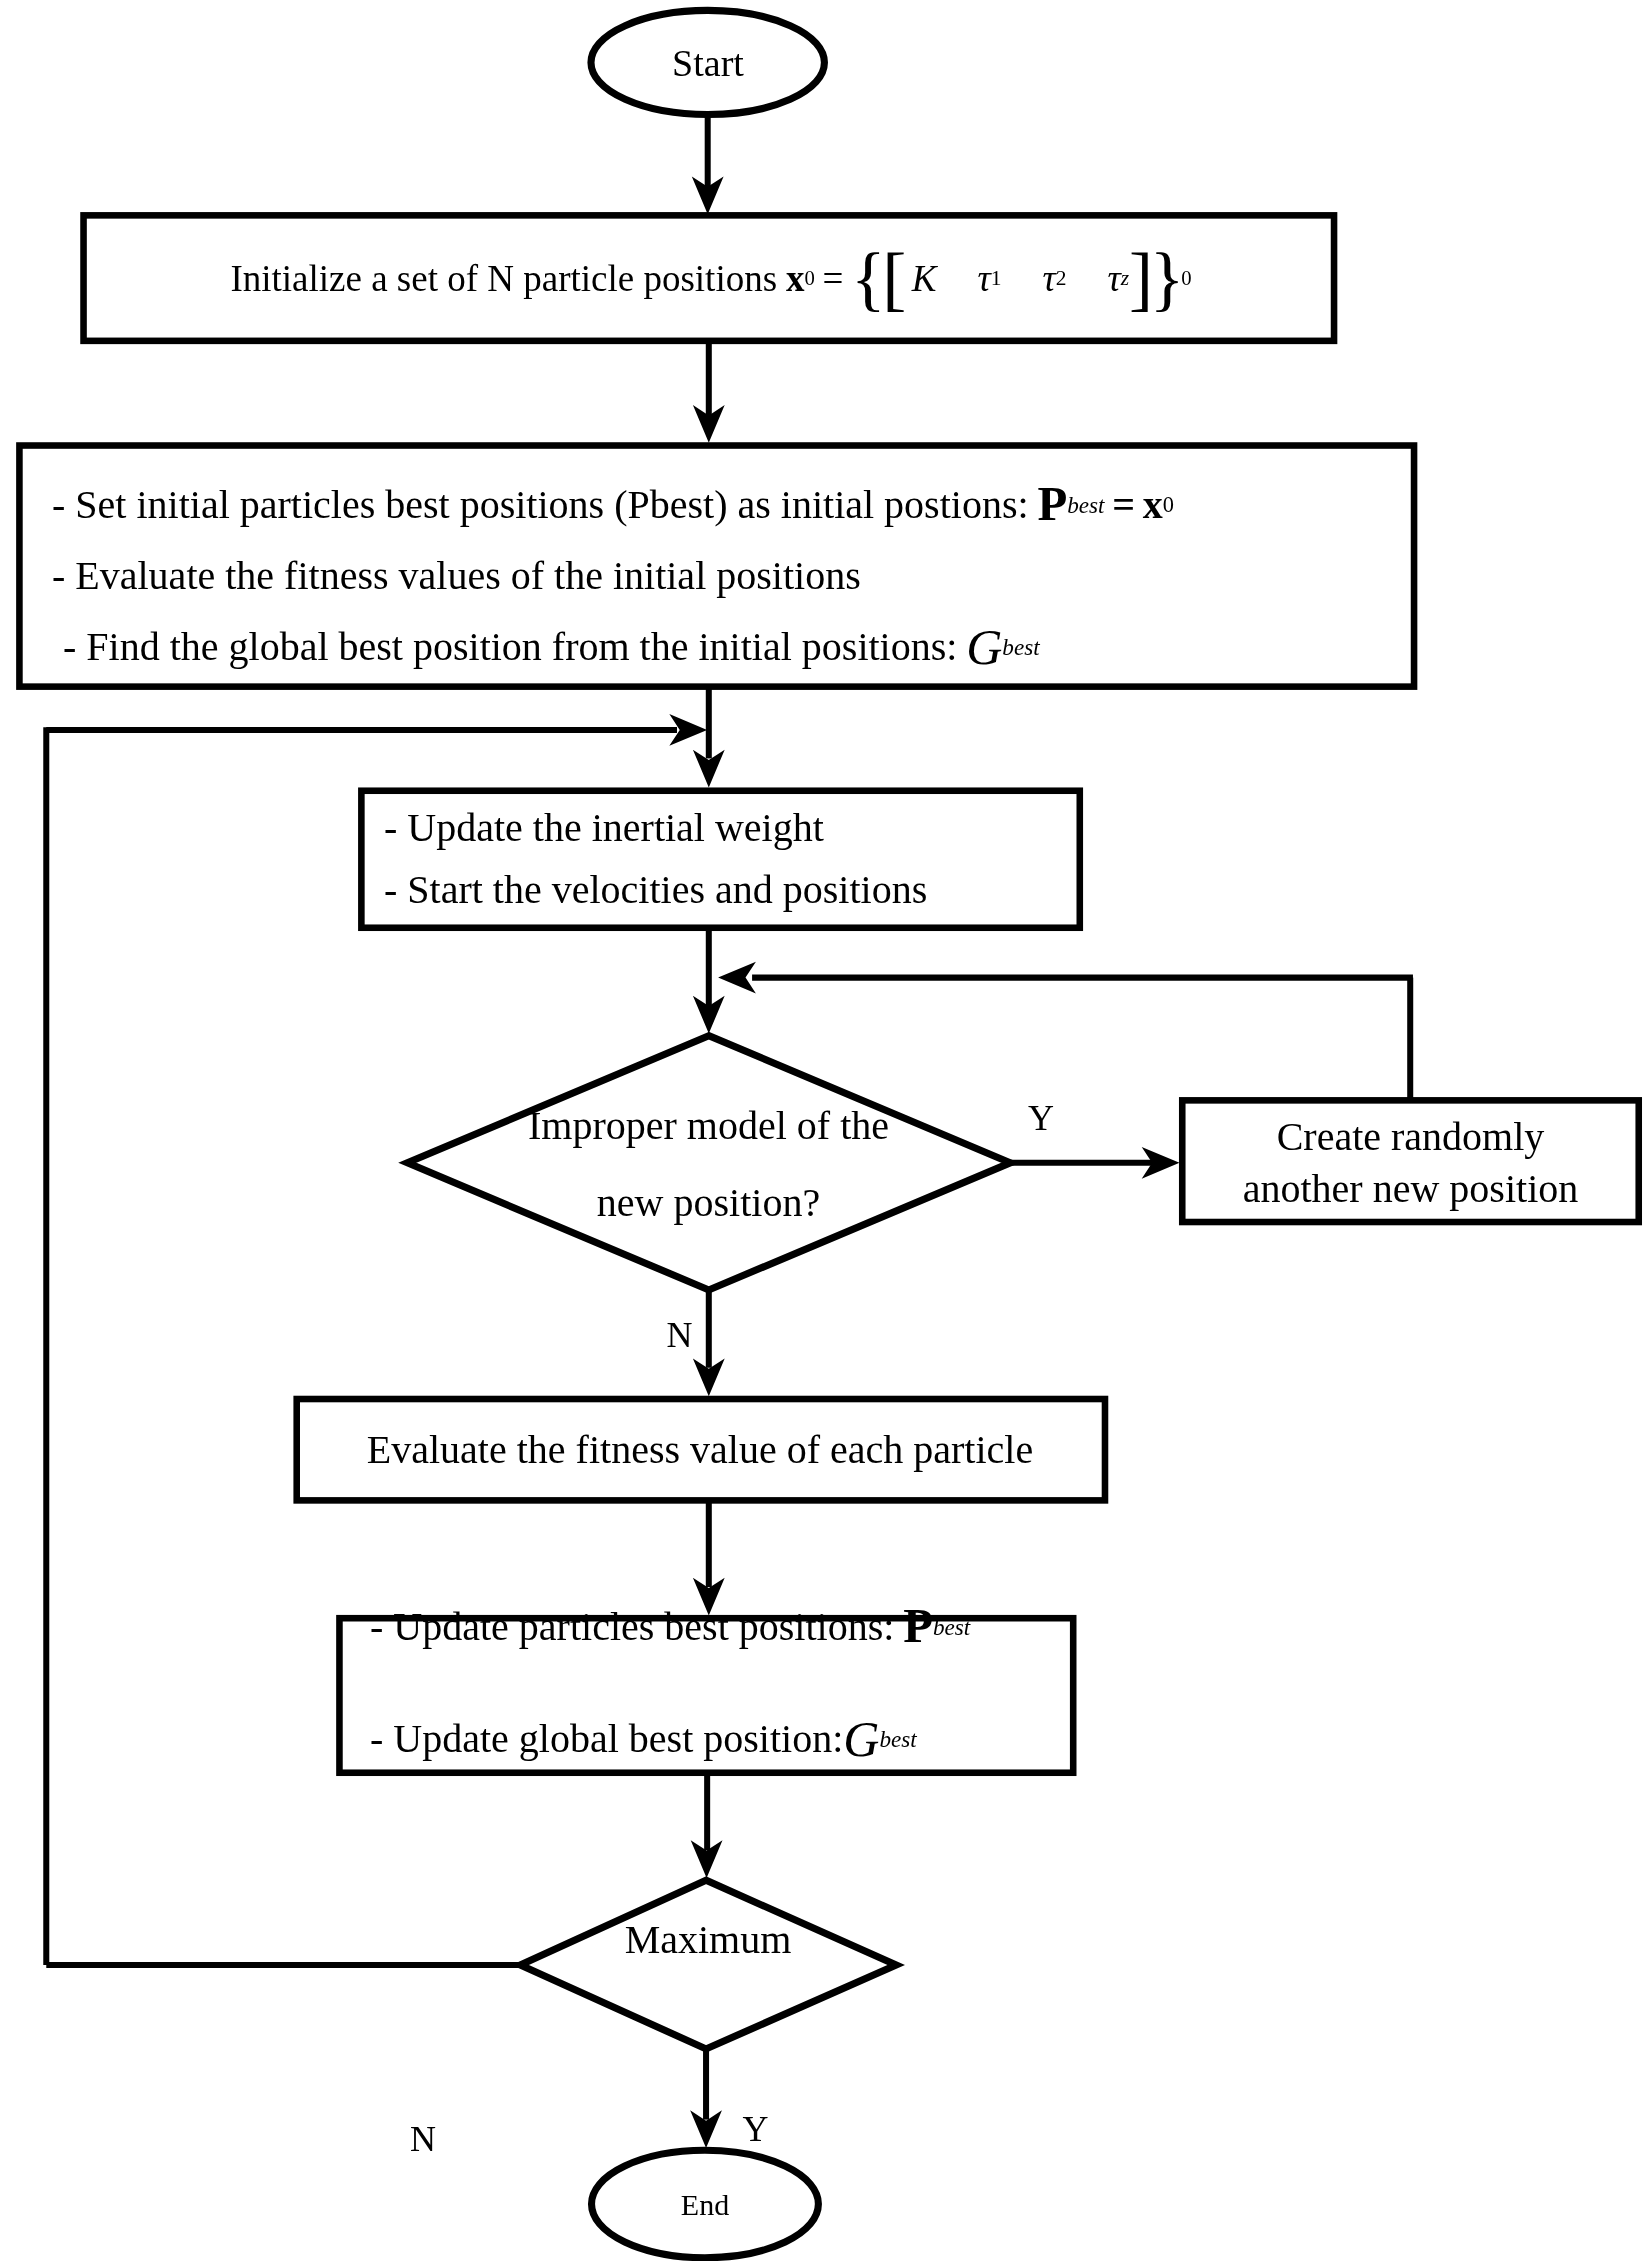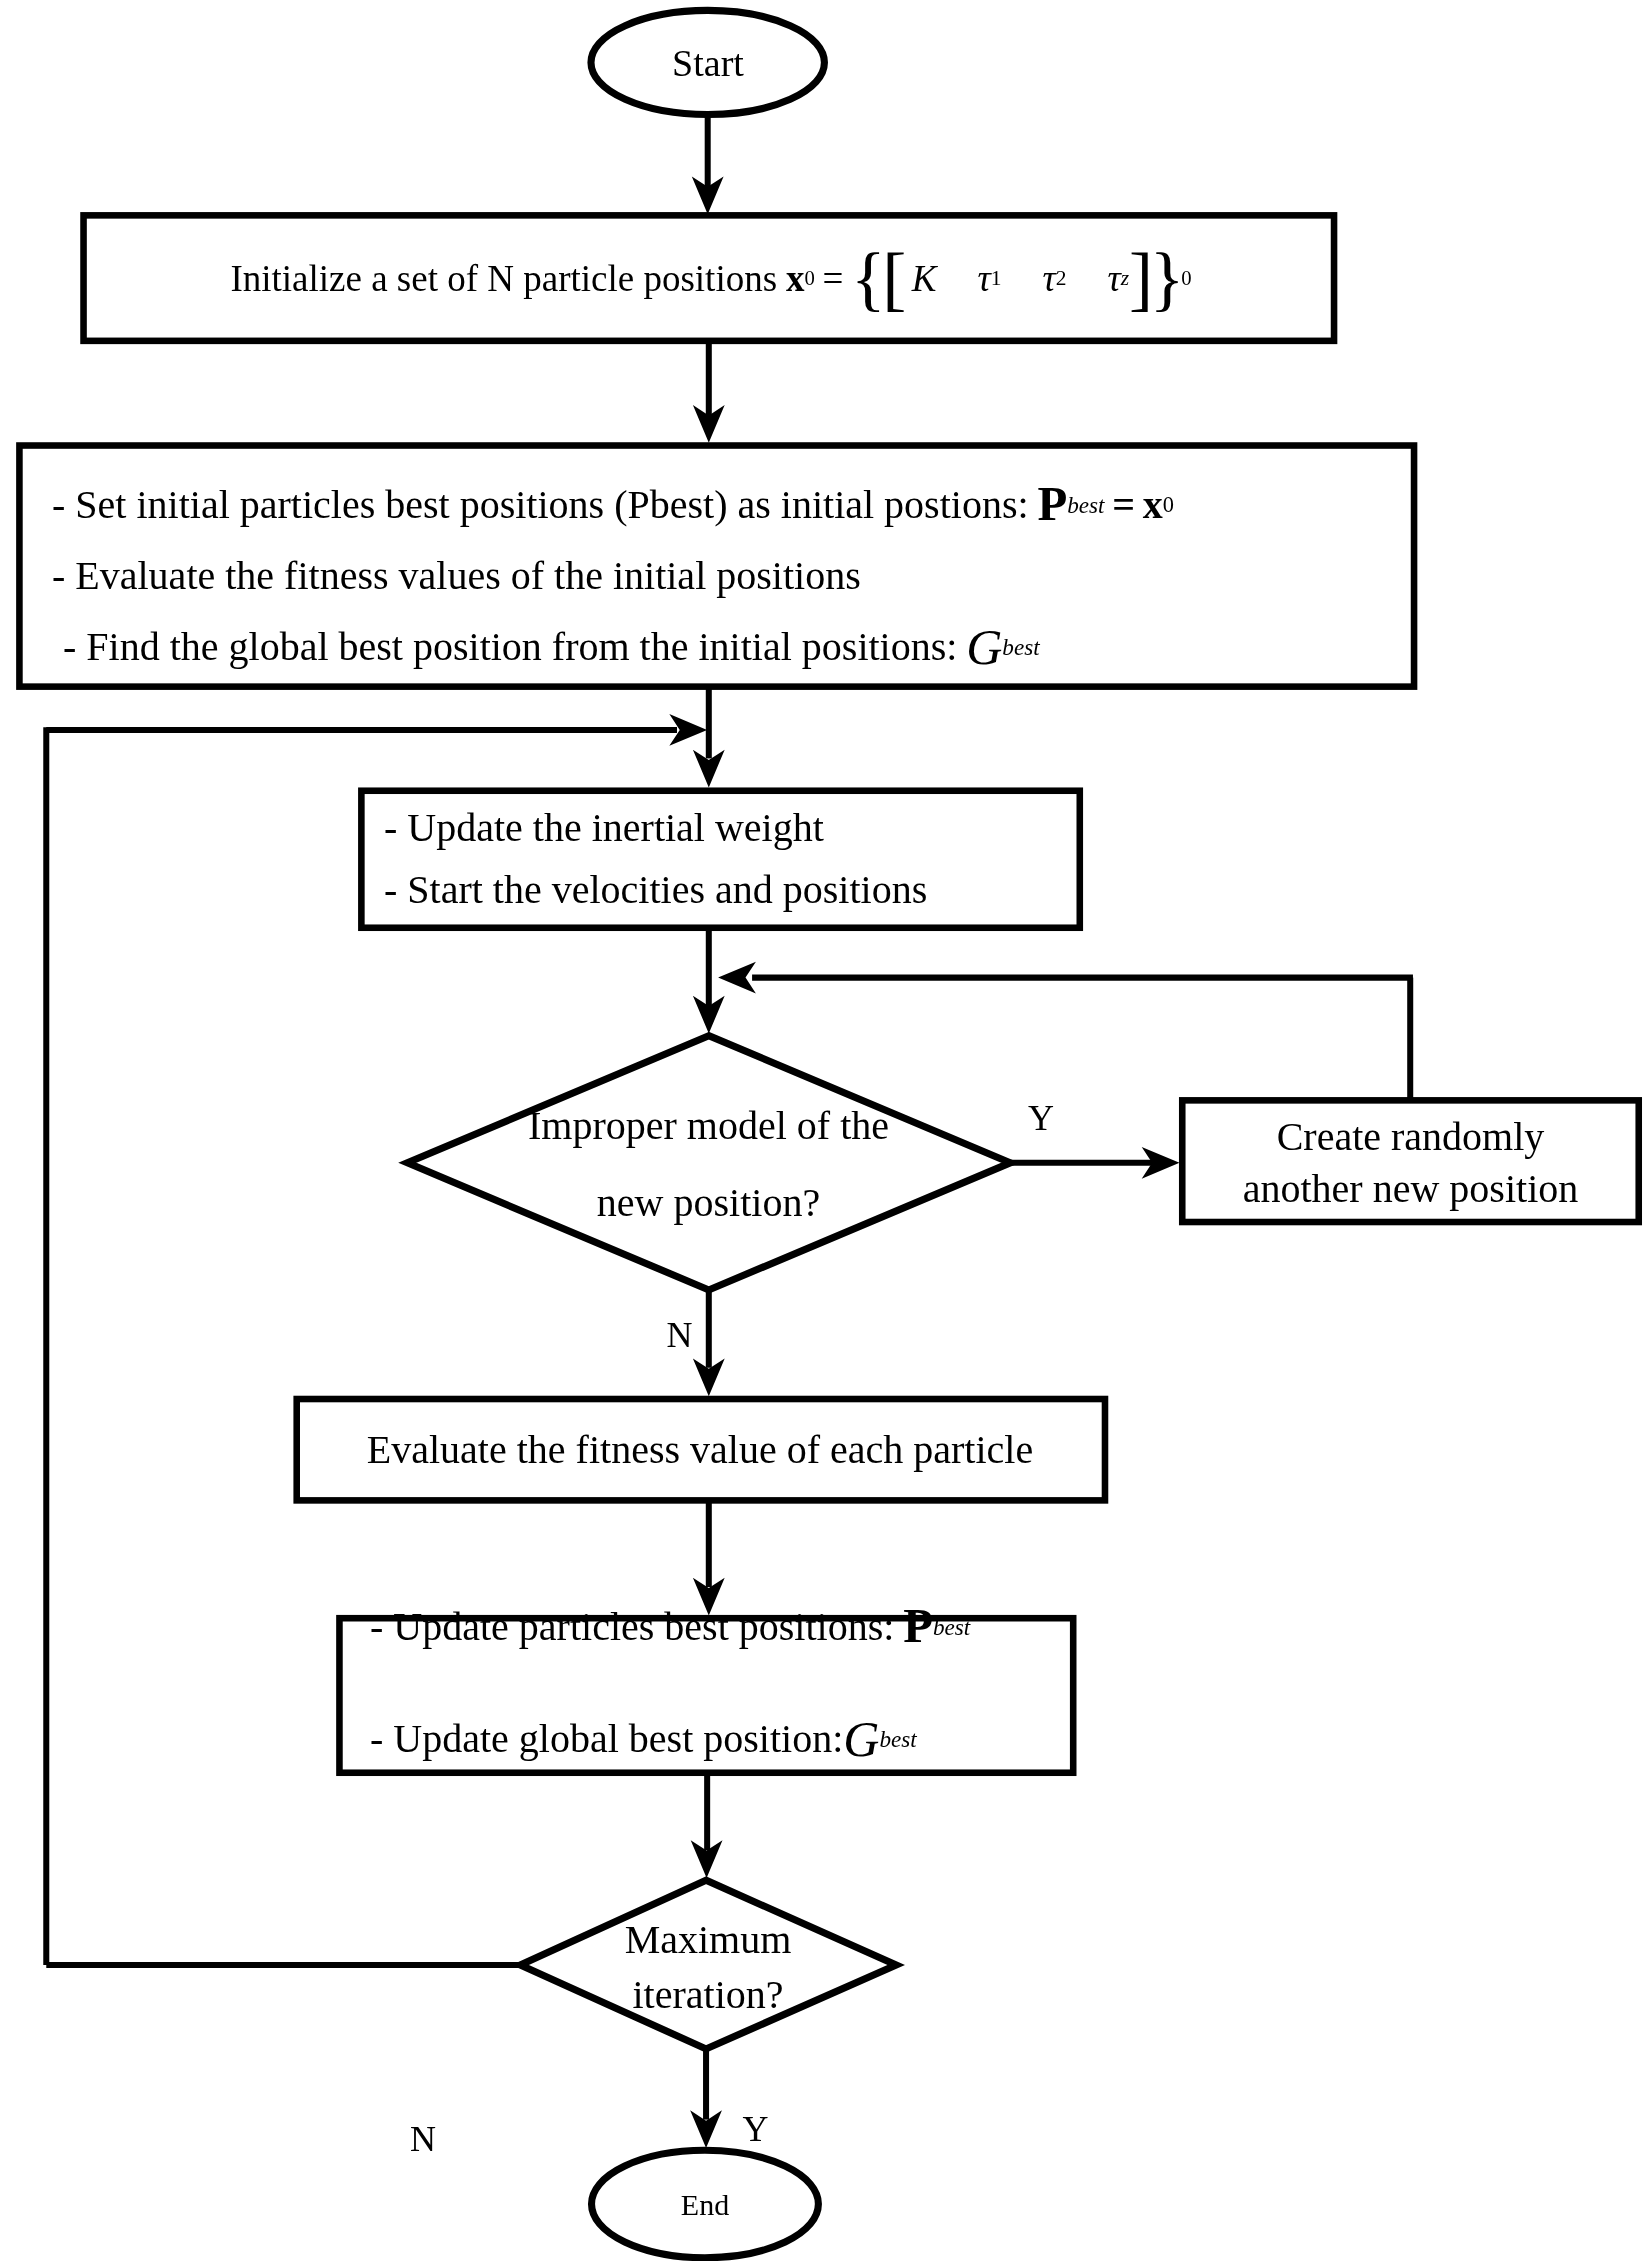--- a/index.html
+++ b/index.html
@@ -147,20 +147,19 @@
     <span class="frm-p">P</span>
       <span class="sb">best</span>
   </div>
   <div class="txt vctr" style="left:370px;top:1704px;height:69px;">
     <span>- Update global best position:</span>
     <span class="frm-g">G</span>
       <span class="sb">best</span>
   </div>
 
   <div class="txt ctr" style="left:520px;top:1912px;width:376px;height:55px;">Maximum</div>
-  <div class="txt ctr" style="left:520px;top:1967px;width:376px;height:55px;">iteration?</div>
   <div class="lbl ctr" style="left:390px;top:2111px;width:66px;height:55px;">N</div>
   <div class="lbl ctr" style="left:728px;top:2103px;width:55px;height:52px;">Y</div>
 
   <div class="txt ctr" style="left:636px;top:2183px;width:138px;height:44px;font-size:30px;">End</div>
 
 </div>
 
 
 </body></html>

